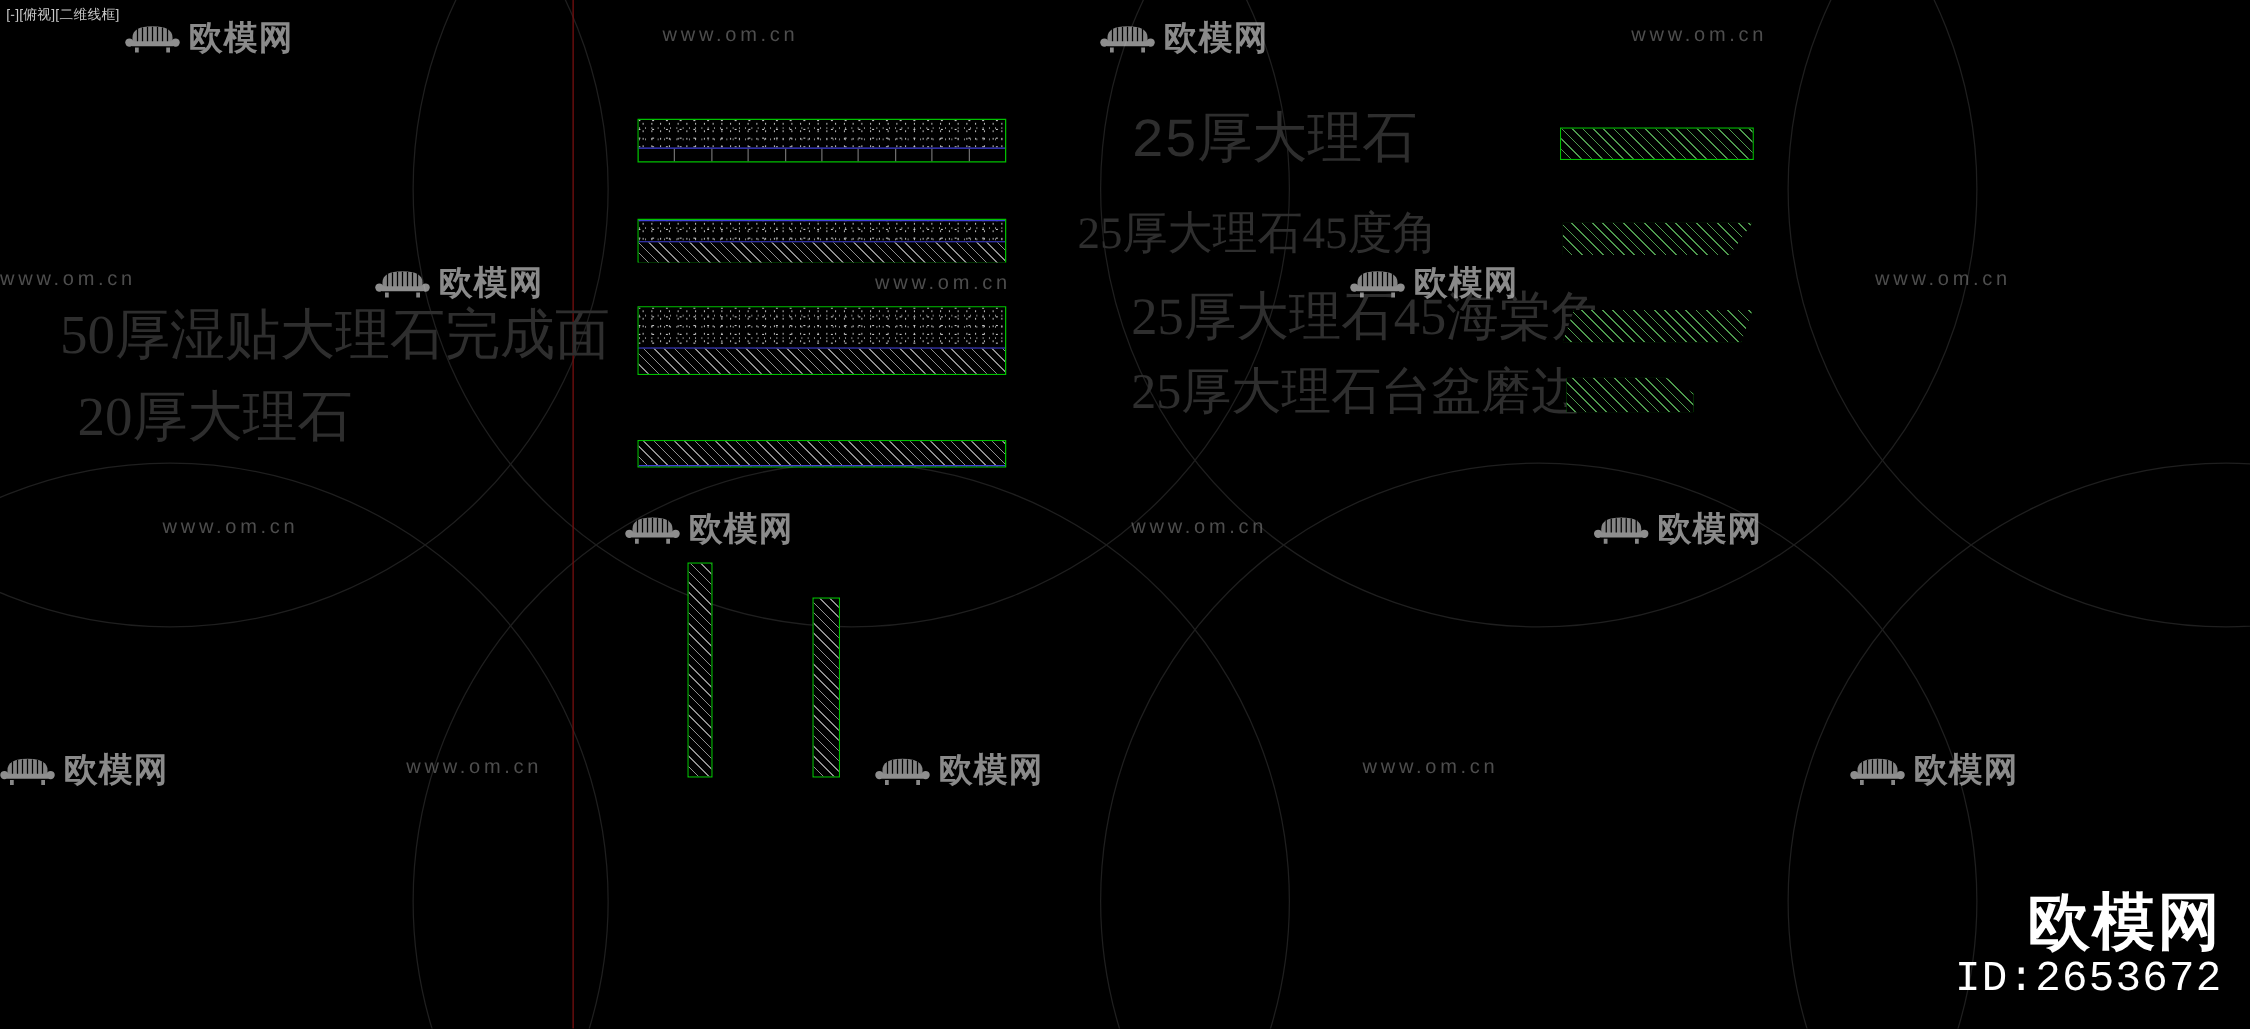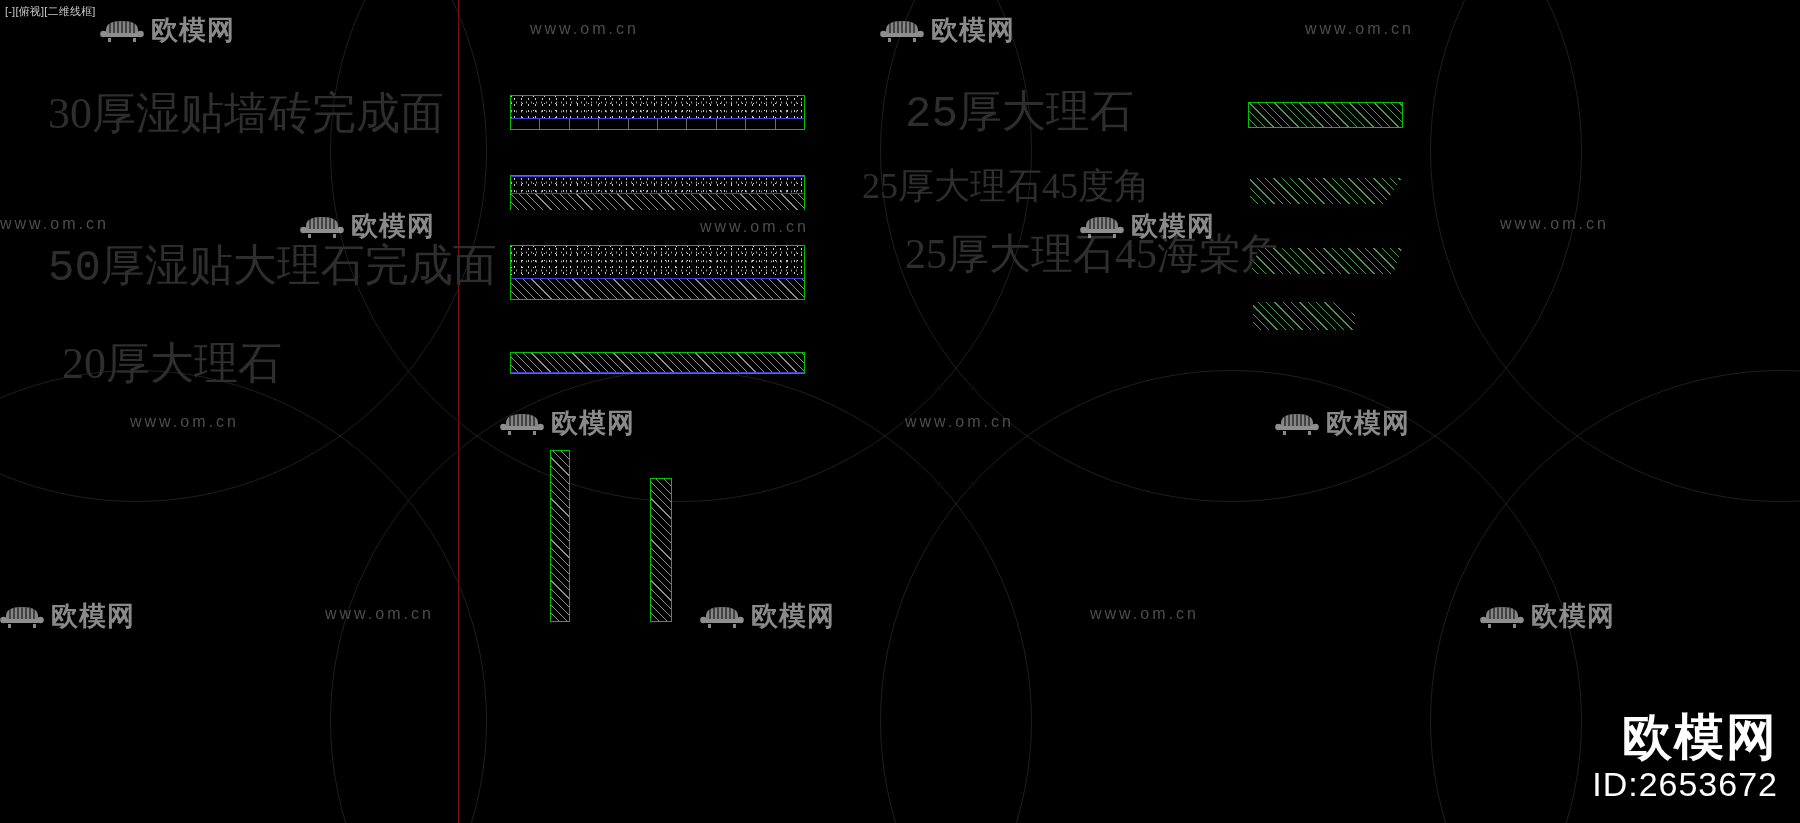--- a/index.html
+++ b/index.html
@@ -56,52 +56,52 @@
   .wm-brand{position:absolute;display:flex;align-items:center;gap:7px;opacity:.66;white-space:nowrap;}
   .wm-brand .sofa{width:44px;height:26px;display:block;}
   .wm-brand .btxt{color:#d2d2d2;font-family:"Liberation Sans",sans-serif;font-size:27px;
                   font-weight:bold;letter-spacing:1px;}
 
   
   .badge{position:absolute;right:22px;bottom:18px;text-align:right;z-index:30;}
   .badge .b1{color:#ffffff;font-size:50px;font-weight:bold;letter-spacing:2px;line-height:1.06;
              font-family:"Liberation Sans",sans-serif;}
   .badge .b2{color:#ffffff;font-size:34px;letter-spacing:1px;line-height:1.2;
-             font-family:Liberation Sans, sans-serif;}
+             font-family:Liberation Mono, monospace;}
 </style>
 </head>
 <body>
 
 <div id="stage">
 
   <div class="circ" style="left:-215px;top:-200px;width:700px;height:700px;"></div>
   <div class="circ" style="left:-215px;top:370px;width:700px;height:700px;"></div>
   <div class="circ" style="left:330px;top:-200px;width:700px;height:700px;"></div>
   <div class="circ" style="left:330px;top:370px;width:700px;height:700px;"></div>
   <div class="circ" style="left:880px;top:-200px;width:700px;height:700px;"></div>
   <div class="circ" style="left:880px;top:370px;width:700px;height:700px;"></div>
   <div class="circ" style="left:1430px;top:-200px;width:700px;height:700px;"></div>
   <div class="circ" style="left:1430px;top:370px;width:700px;height:700px;"></div>
 
   <div class="axis-red" style="left:458px;"></div>
 
-  <div class="cad-label" style="left:48px;top:92px;font-size:44px;">30厚湿贴墙砖完成面</div>
-
-
-  <div class="cad-label" style="left:48px;top:246px;font-size:44px;font-family:Liberation Mono, monospace;">50厚湿贴大理石完成面</div>
-
-  <div class="cad-label" style="left:62px;top:342px;font-size:44px;">20厚大理石</div>
+
+
+  <div class="cad-label" style="left:48px;top:246px;font-size:44px;">50厚湿贴大理石完成面</div>
+
+  <div class="cad-label" style="left:62px;top:312px;font-size:44px;">20厚大理石</div>
 
 
   <div class="cad-label" style="left:905px;top:92px;font-size:44px;font-family:Liberation Mono, monospace;">25厚大理石</div>
 
   <div class="cad-label" style="left:862px;top:168px;font-size:36px;">25厚大理石45度角</div>
 
   <div class="cad-label" style="left:905px;top:233px;font-size:42px;">25厚大理石45海棠角</div>
 
+  <div class="cad-label" style="left:905px;top:293px;font-size:40px;">25厚大理石台盆磨边</div>
 
   <div class="blk edge-green" style="left:510px;top:95px;width:295px;height:35px;">
     <div class="speckle" style="top:0;height:22px;"></div>
     <div class="line-blue" style="top:22px;"></div>
     <div class="joints" style="top:23px;height:10px;">
       <i></i>
         <i></i>
         <i></i>
         <i></i>
         <i></i>

